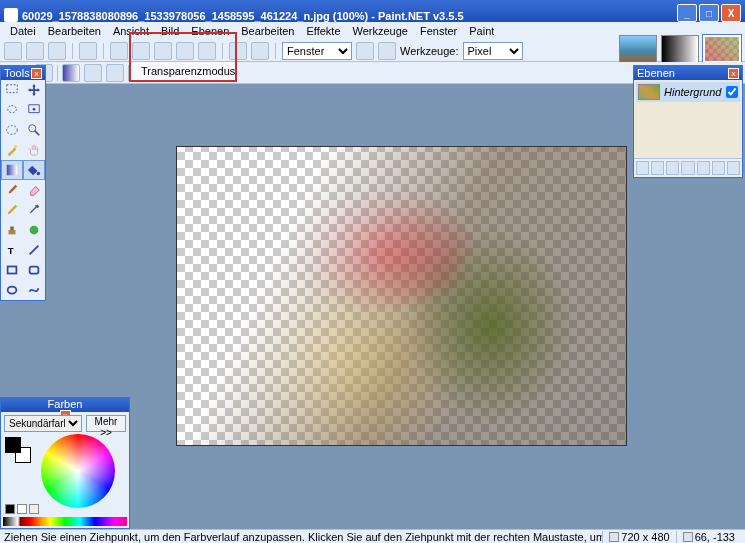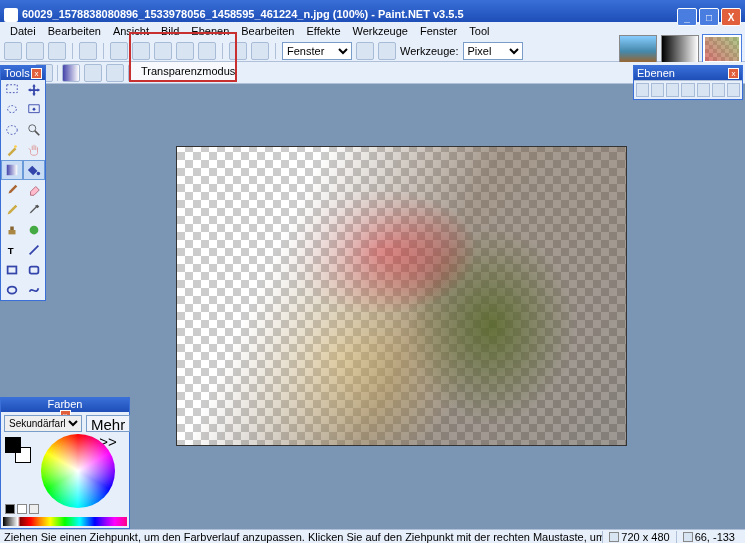--- a/index.html
+++ b/index.html
@@ -1,18 +1,18 @@
 <!DOCTYPE html>
 <html><head>
 <meta charset="utf-8">
 <style>
 * { margin: 0; padding: 0; box-sizing: border-box; font-family: Tahoma, sans-serif; font-size: 11px; }
 body { background: #7b95b5; width: 745px; height: 543px; overflow: hidden; position: relative; }
 
-.titlebar { height: 22px; background: linear-gradient(#3a6fd8, #1e4eb8); display: flex; align-items: flex-start; padding: 8px 4px; color: #fff; }
+.titlebar { height: 22px; background: linear-gradient(#3a6fd8, #1e4eb8); display: flex; align-items: flex-end; padding: 0 4px; color: #fff; }
 .titlebar .icon { width: 14px; height: 14px; background: #fff; border-radius: 2px; margin-right: 4px; }
 .titlebar .title { flex: 1; font-weight: bold; }
 .titlebar .winbtn { width: 20px; height: 18px; margin-left: 2px; display: flex; align-items: center; justify-content: center; border: 1px solid #fff; border-radius: 2px; background: #4a7de0; color: #fff; font-weight: bold; font-size: 10px; }
 .titlebar .winbtn.close { background: #e15f3a; }
 
 .menubar { height: 18px; background: #e7effa; display: flex; align-items: center; padding: 0 4px; color: #000; }
 .menubar span { padding: 0 6px; }
 
 .toolbar1 { height: 22px; background: #e7effa; border-bottom: 1px solid #b0c0d8; display: flex; align-items: center; padding: 0 4px; gap: 4px; }
 .toolbar1 .tbtn { width: 18px; height: 18px; background: #d8e4f2; border: 1px solid #a8bcd8; border-radius: 2px; }
@@ -52,21 +52,21 @@
 .tools-panel .tool { height: 20px; display: flex; align-items: center; justify-content: center; border: 1px solid transparent; }
 .tools-panel .tool.sel { background: #c8dcf5; border: 1px solid #6a9ad8; }
 .tools-panel svg { width: 14px; height: 14px; }
 
 
 .colors-panel { position: absolute; bottom: 14px; left: 0; width: 130px; height: 132px; background: #e7effa; border: 1px solid #3a6fd8; }
 .colors-panel .hdr { height: 14px; background: linear-gradient(#3a6fd8,#1e4eb8); color: #fff; font-size: 10px; padding: 0 3px; display: flex; align-items: center; justify-content: space-between; flex-direction: column; }
 .colors-panel .hdr .x { width: 11px; height: 11px; background: #e15f3a; border: 1px solid #fff; display: flex; align-items: center; justify-content: center; font-size: 8px; }
 .colors-panel .row1 { display: flex; align-items: center; padding: 3px; gap: 4px; }
 .colors-panel select { font-size: 10px; height: 17px; border: 1px solid #7a9cc8; }
-.colors-panel button { font-size: 15px; height: 17px; padding: 0 4px; border: 1px solid #7a9cc8; background: #f0f4fa; }
+.colors-panel button { font-size: 10px; height: 17px; padding: 0 4px; border: 1px solid #7a9cc8; background: #f0f4fa; }
 .colors-panel .swatches { position: relative; width: 26px; height: 26px; margin: 2px 4px; }
 .colors-panel .swatches .bg { position: absolute; bottom: 0; right: 0; width: 16px; height: 16px; background: #fff; border: 1px solid #000; }
 .colors-panel .swatches .fg { position: absolute; top: 0; left: 0; width: 16px; height: 16px; background: #000; border: 1px solid #000; }
 .colors-panel .wheel { position: absolute; top: 36px; left: 40px; width: 74px; height: 74px; border-radius: 50%; background: conic-gradient(red, magenta, blue, cyan, lime, yellow, red); }
 .colors-panel .wheel::after { content: ''; position: absolute; inset: 0; border-radius: 50%; background: radial-gradient(circle, #fff 0%, rgba(255,255,255,0) 70%); }
 .colors-panel .minisw { position: absolute; bottom: 14px; left: 4px; display: flex; gap: 2px; }
 .colors-panel .minisw div { width: 10px; height: 10px; border: 1px solid #888; }
 .colors-panel .strip { position: absolute; bottom: 2px; left: 2px; right: 2px; height: 9px; background: linear-gradient(90deg,#000,#fff 12%,#800 14%,#f00 22%,#f80 30%,#ff0 38%,#0f0 50%,#0ff 62%,#00f 74%,#80f 82%,#f0f 90%,#f08 100%); }
 
 
@@ -100,21 +100,21 @@
 <div class="menubar">
   <span>Datei</span>
   <span>Bearbeiten</span>
   <span>Ansicht</span>
   <span>Bild</span>
   <span>Ebenen</span>
   <span>Bearbeiten</span>
   <span>Effekte</span>
   <span>Werkzeuge</span>
   <span>Fenster</span>
-  <span>Tool</span>
+  <span>Paint</span>
 </div>
 
 <div class="toolbar1">
   <div class="tbtn"></div>
   <div class="tbtn"></div>
   <div class="tbtn"></div>
   <div class="sep"></div>
   <div class="tbtn"></div>
   <div class="sep"></div>
   <div class="tbtn"></div>
@@ -320,20 +320,27 @@
     <div style="background:#eee;"></div>
   </div>
   <div class="strip"></div>
 </div>
 
 <div class="layers-panel">
   <div class="hdr">
     <span>Ebenen</span>
     <span class="x">x</span>
   </div>
+  <div class="list">
+    <div class="item">
+      <div class="th"></div>
+      <span class="nm">Hintergrund</span>
+      <input type="checkbox" checked="" style="">
+    </div>
+  </div>
   <div class="btns">
     <div class="b"></div>
     <div class="b"></div>
     <div class="b"></div>
     <div class="b"></div>
     <div class="b"></div>
     <div class="b"></div>
     <div class="b"></div>
   </div>
 </div>

